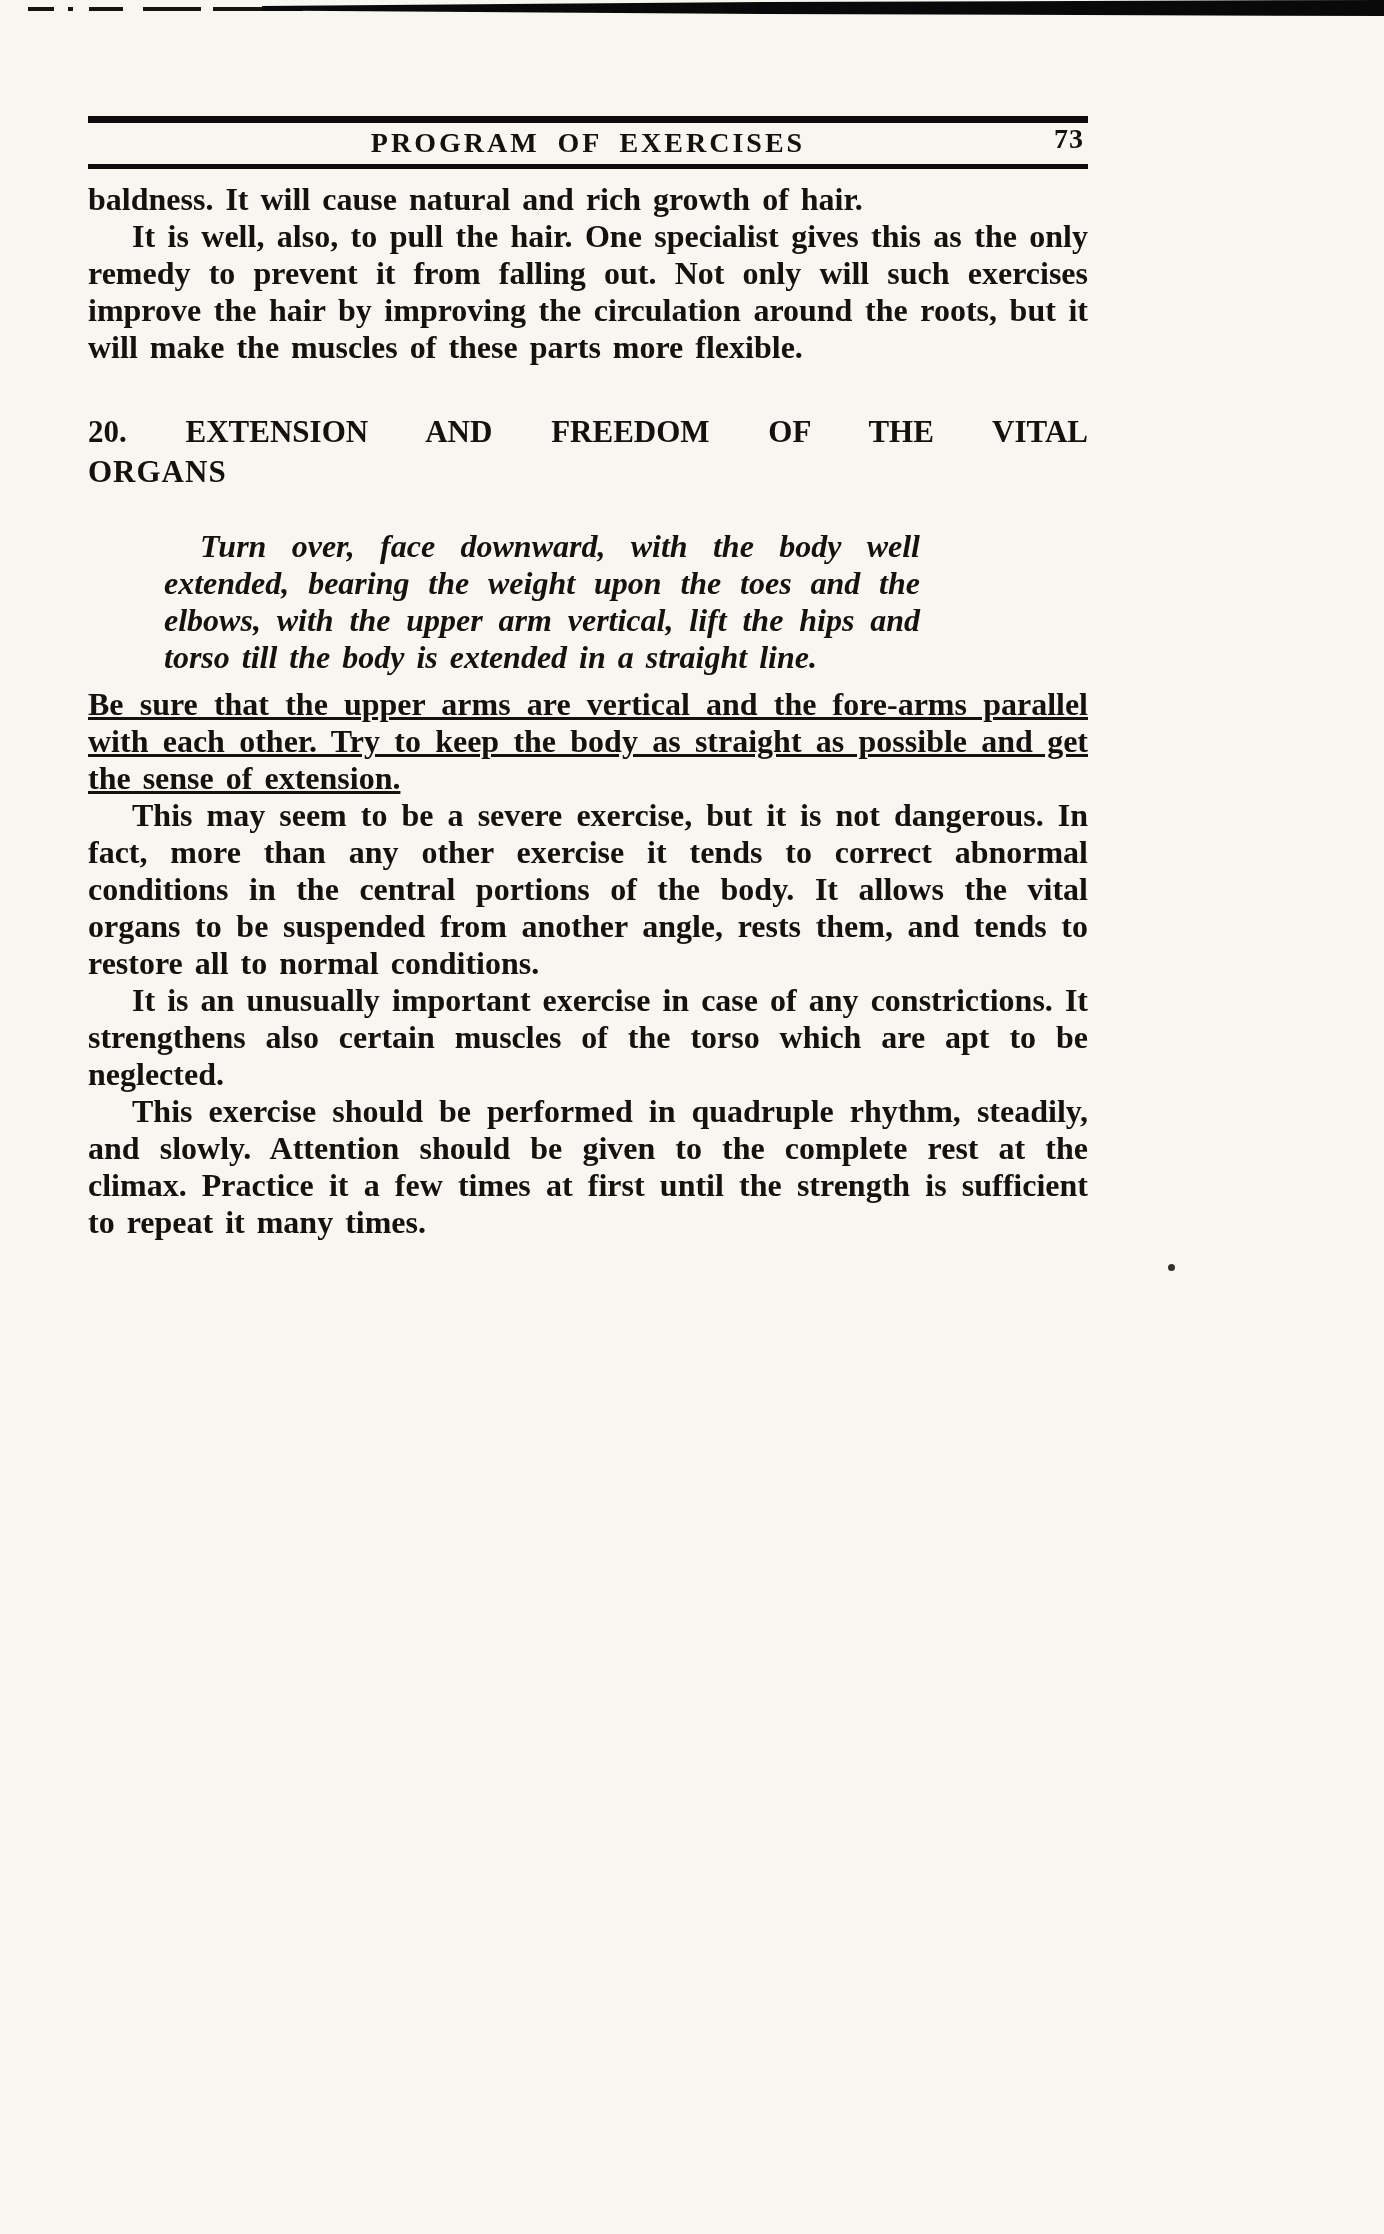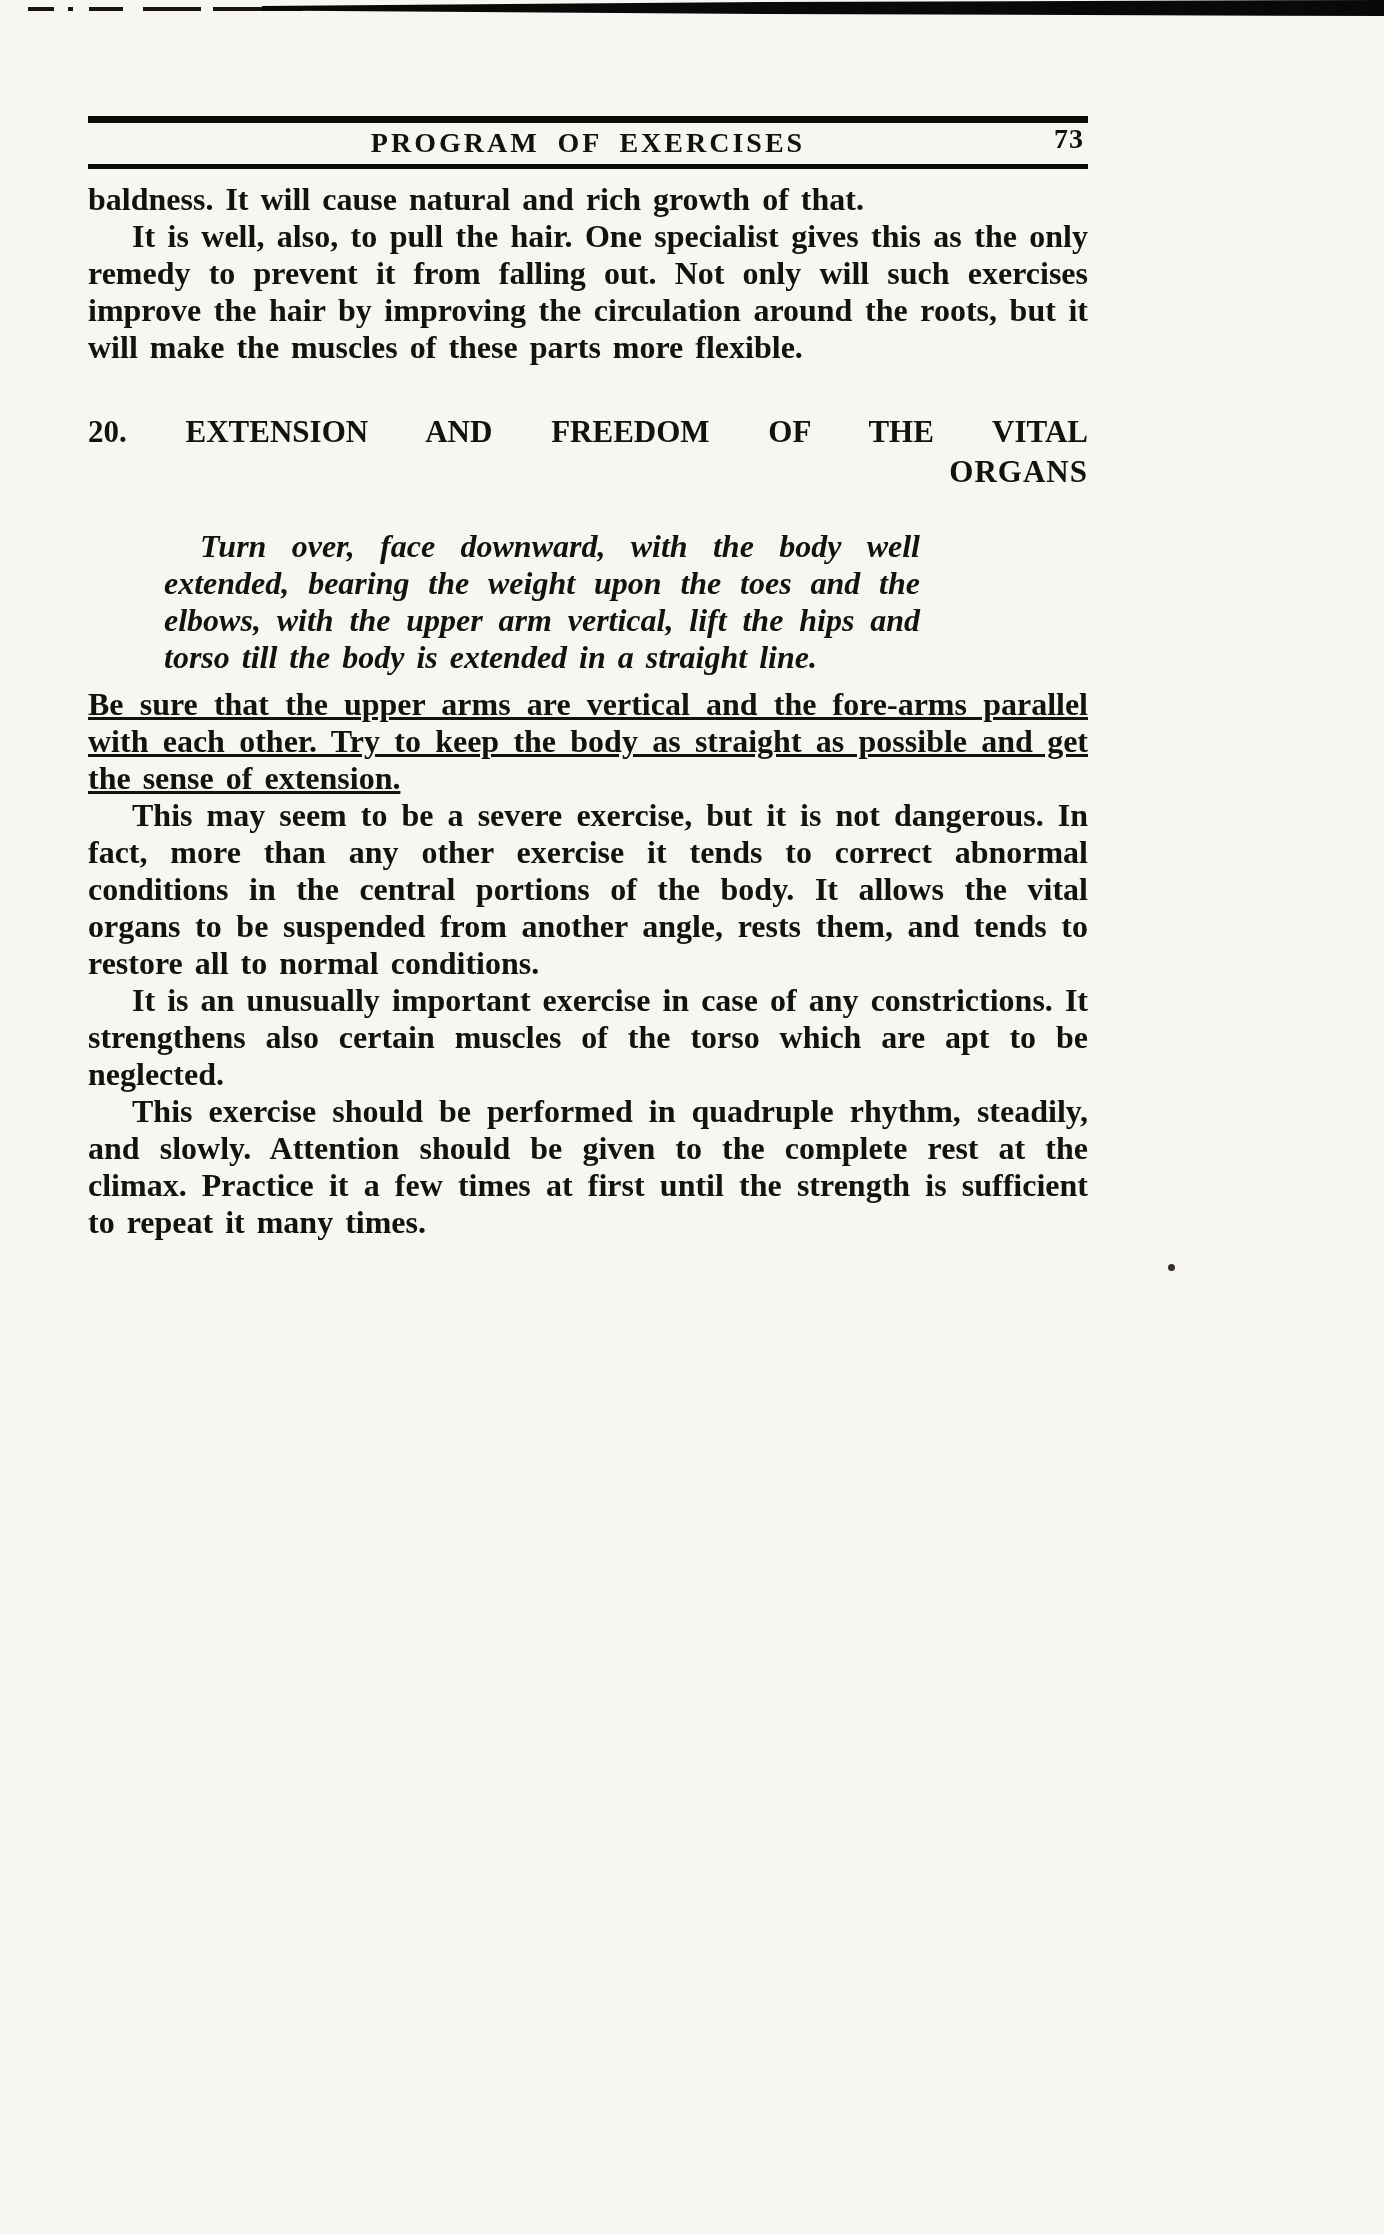--- a/index.html
+++ b/index.html
@@ -102,21 +102,21 @@
     margin-top: 46px;
     margin-bottom: 36px;
     font-size: 31px;
     line-height: 40px;
   }
   .sec-line1 {
     text-align: justify;
     text-align-last: justify;
   }
   .sec-line2 {
-    text-align: right;
+    text-align: left;
     letter-spacing: 1px;
   }
 
   .quote {
     margin: 6px 168px 10px 76px;
     text-indent: 36px;
     text-align: justify;
     font-style: italic;
   }
   .after-quote { margin-top: 4px; text-decoration: underline; }
@@ -136,21 +136,21 @@
 
     <div class="rule-top"></div>
     <div class="header-row">
       <span>PROGRAM OF EXERCISES</span>
       <span class="page-number">73</span>
     </div>
     <div class="rule-bottom"></div>
 
     <div class="body-text">
 
-      <p class="para">baldness. It will cause natural and rich growth of that.</p>
+      <p class="para">baldness. It will cause natural and rich growth of hair.</p>
 
       <p class="para indent">It is well, also, to pull the hair. One specialist gives this as the only remedy to prevent it from falling out. Not only will such exercises improve the hair by improving the circulation around the roots, but it will make the muscles of these parts more flexible.</p>
 
       <div class="section-heading">
         <div class="sec-line1">
           <span>20.</span>
           <span>EXTENSION AND FREEDOM OF THE VITAL</span>
         </div>
         <div class="sec-line2">ORGANS</div>
       </div>

